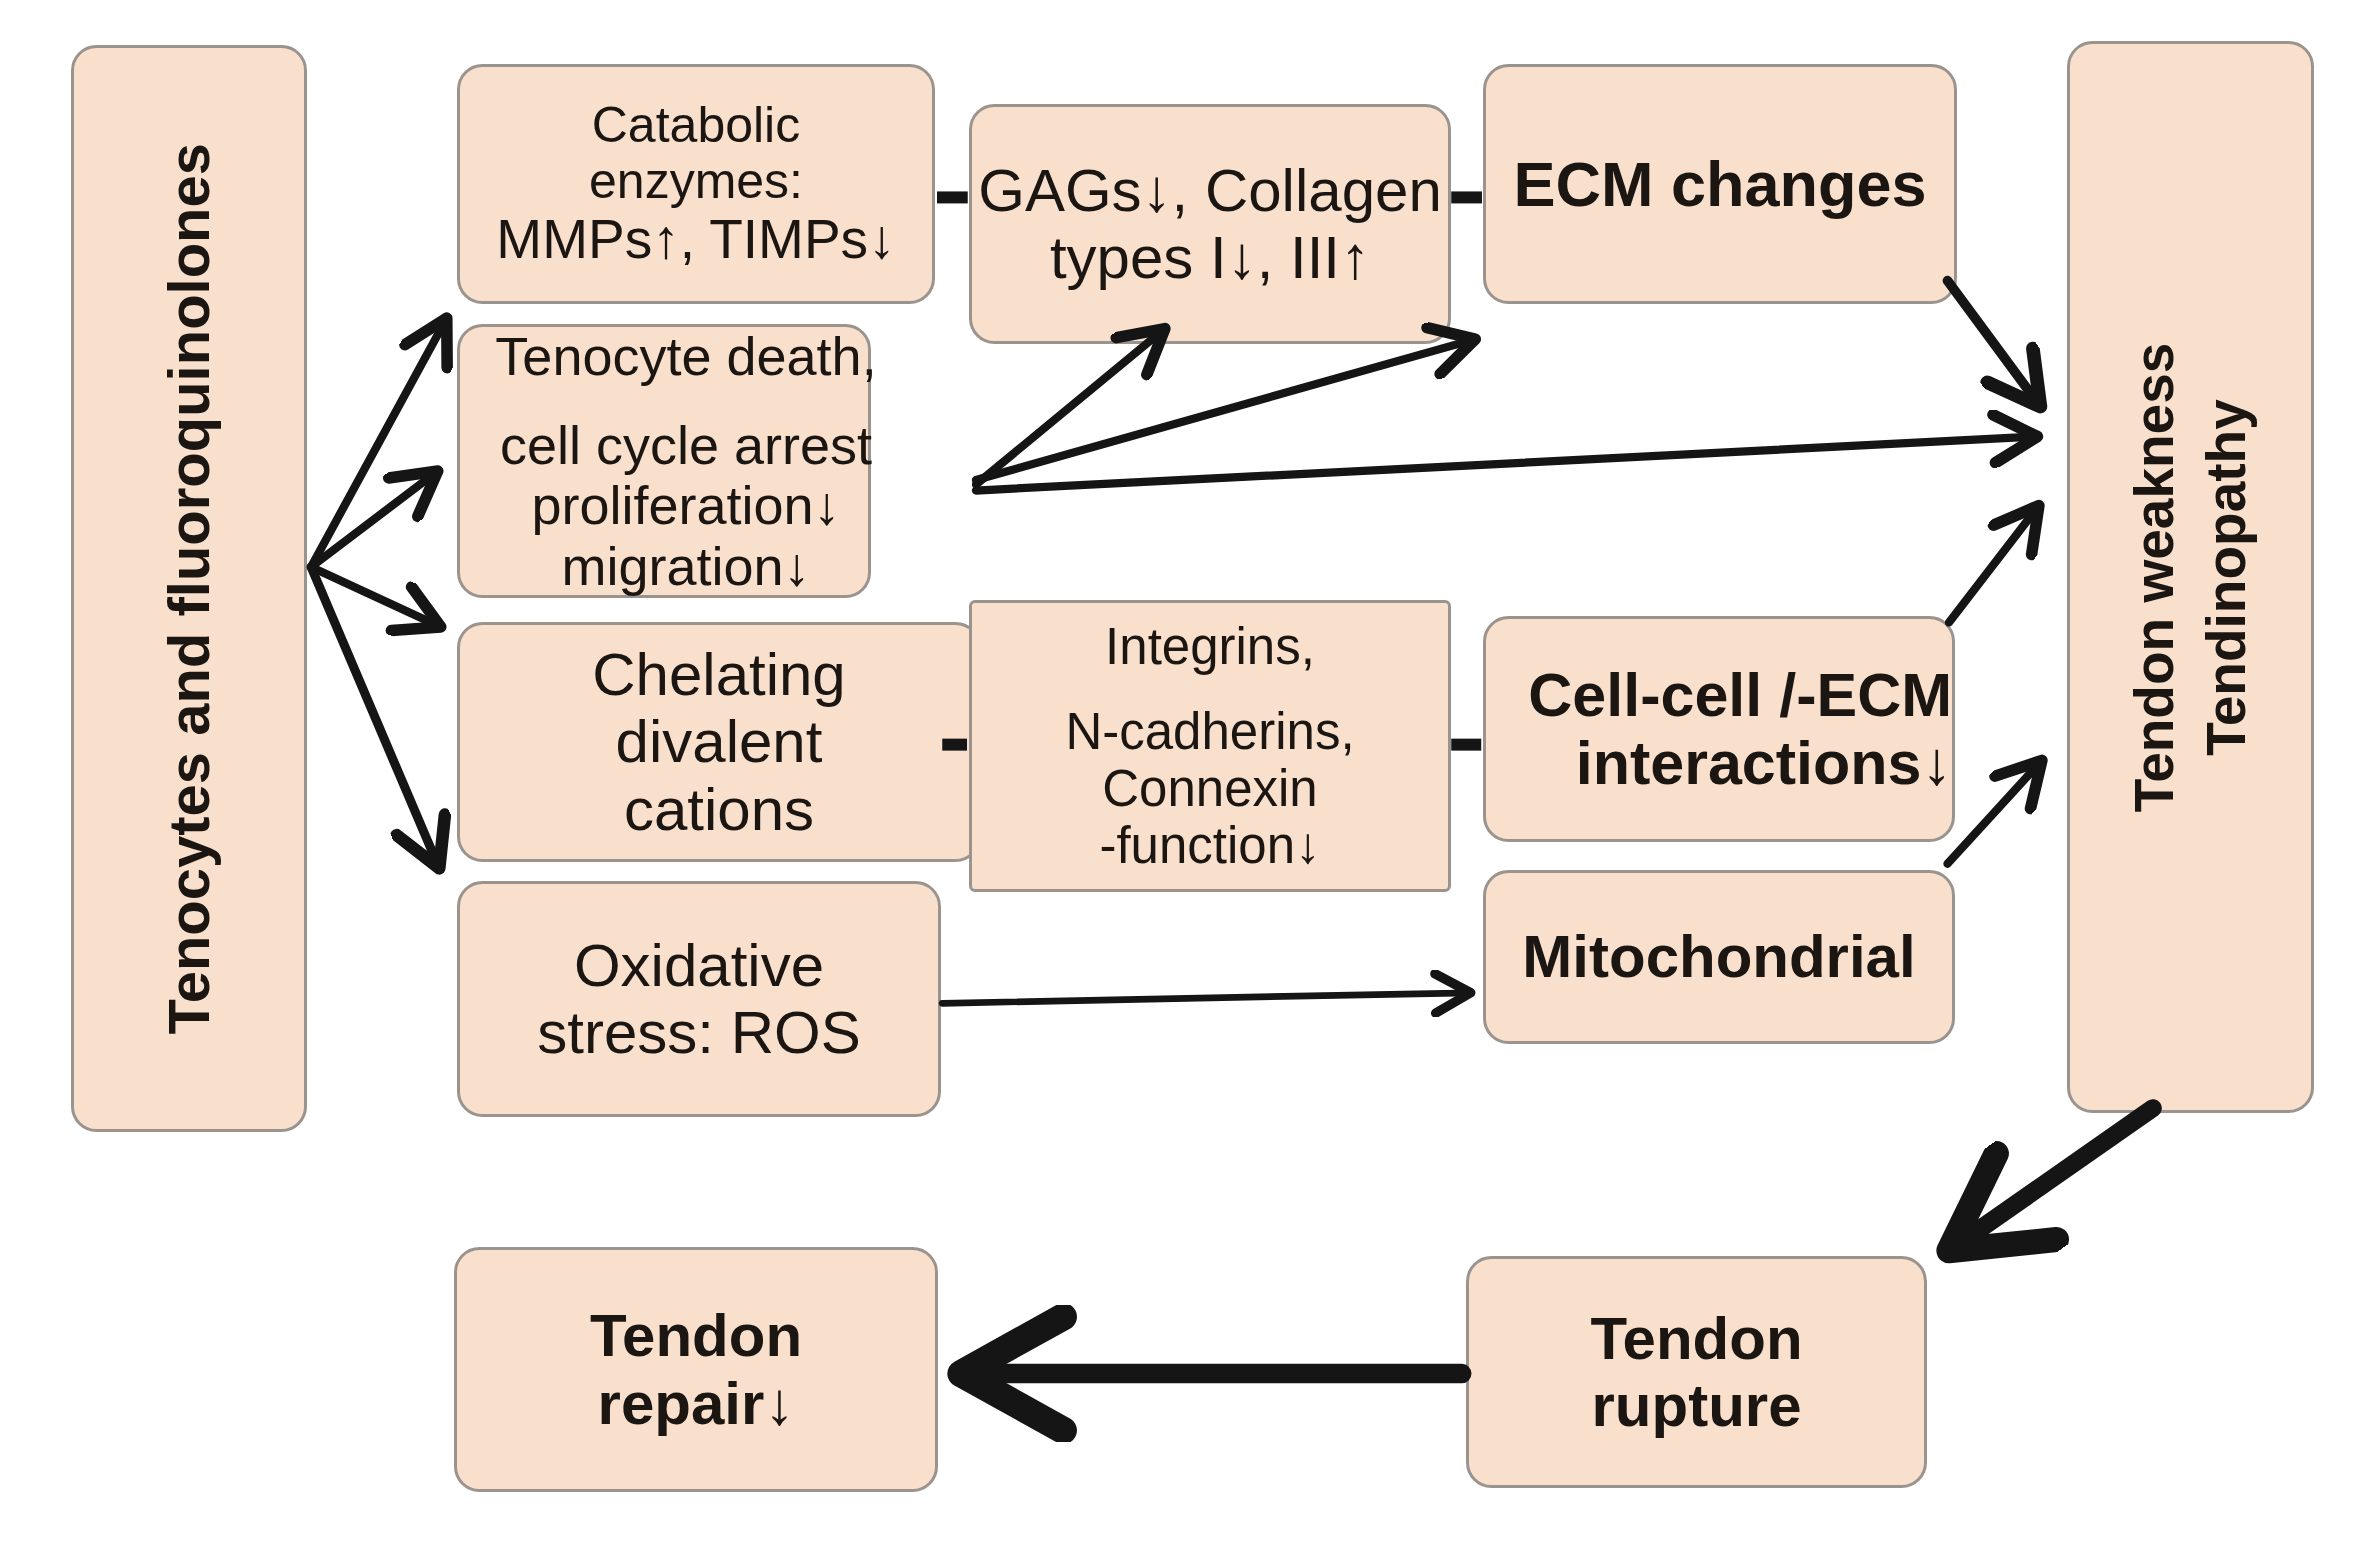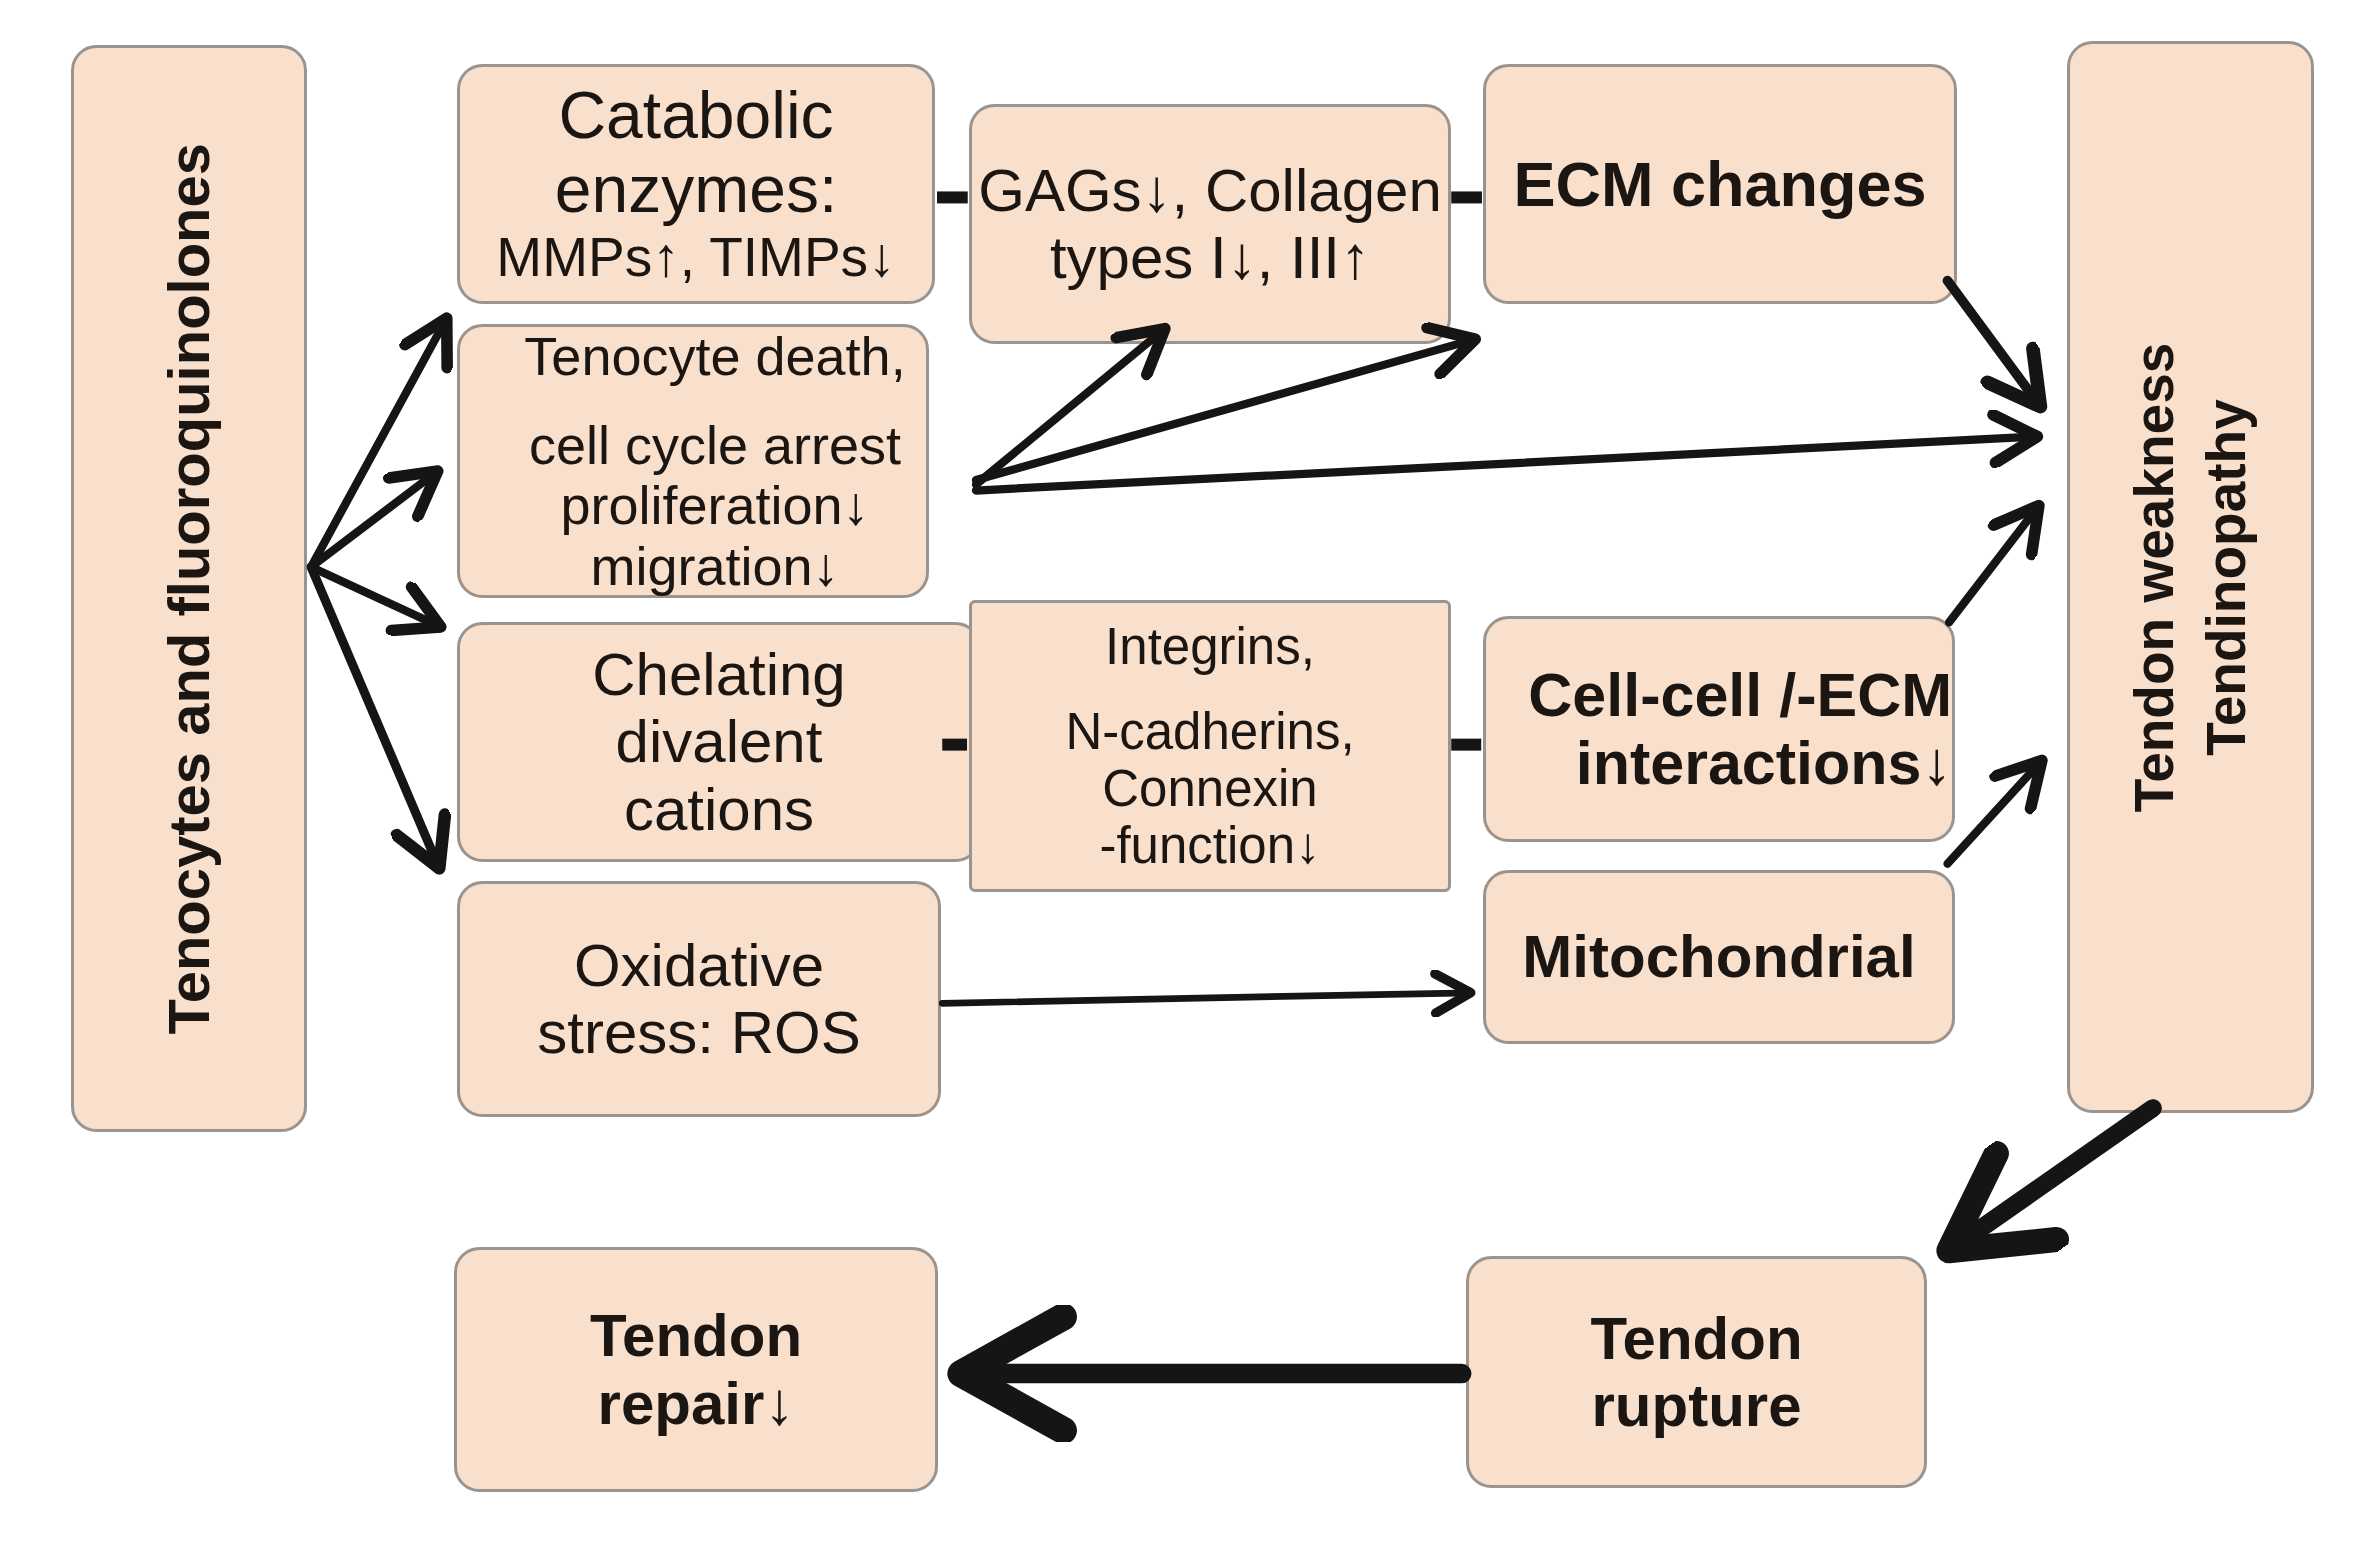--- a/index.html
+++ b/index.html
@@ -21,21 +21,21 @@
     flex-direction:column;
     align-items:center;
     justify-content:center;
     text-align:center;
     color:#1c1613;
     overflow:visible;
     z-index:2;
   }
   .ln{line-height:1.12;white-space:nowrap;}
   .b{font-weight:bold;}
-  .f88{font-size:66px;}
+  .f88{font-size:50px;}
   .f84{font-size:63px;}
   .f82{font-size:61px;}
   .f80{font-size:60px;}
   .f78{font-size:58px;}
   .f74{font-size:55px;}
   .f72{font-size:54px;}
   .f68{font-size:51px;}
   .gap-b{margin-bottom:28.5px;}
   .rot{transform:rotate(-90deg);white-space:nowrap;text-align:center;}
   .rot .ln{line-height:1.3;}
@@ -93,21 +93,21 @@
 
   <div class="node" style="left:969px;top:64px;width:482px;height:240px;margin-top:40px;">
     <div class="ln f80">GAGs↓, Collagen</div>
     <div class="ln f80">types I↓, III↑</div>
   </div>
 
   <div class="node" style="left:1483px;top:64px;width:474px;height:240px;">
     <div class="ln f84 b">ECM changes</div>
   </div>
 
-  <div class="node" style="left:457px;top:324px;width:472px;height:274px;padding-left:44px;">
+  <div class="node" style="left:457px;top:324px;width:414px;height:274px;padding-left:44px;">
     <div class="ln f72 gap-b">Tenocyte death,</div>
     <div class="ln f72">cell cycle arrest</div>
     <div class="ln f72">proliferation↓</div>
     <div class="ln f72">migration↓</div>
   </div>
 
   <div class="node" style="left:457px;top:622px;width:524px;height:240px;">
     <div class="ln f80">Chelating</div>
     <div class="ln f80">divalent</div>
     <div class="ln f80">cations</div>

